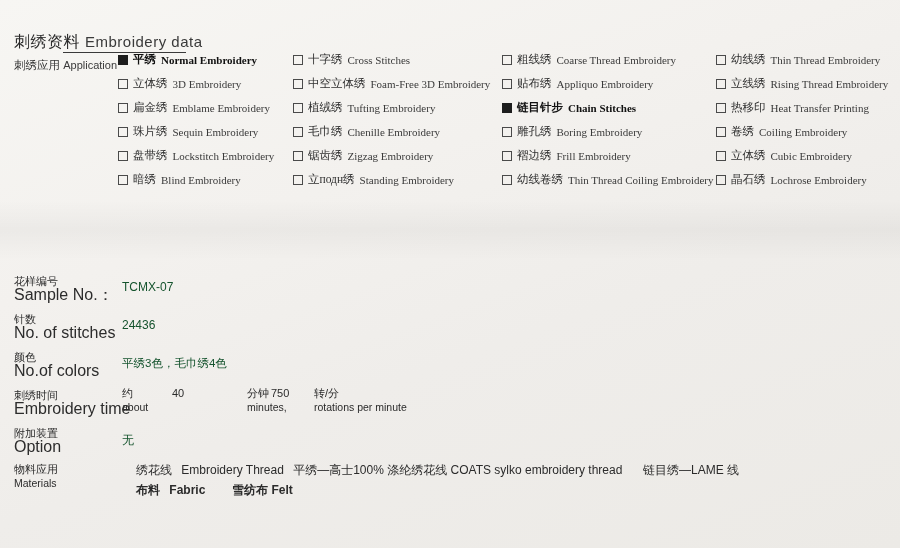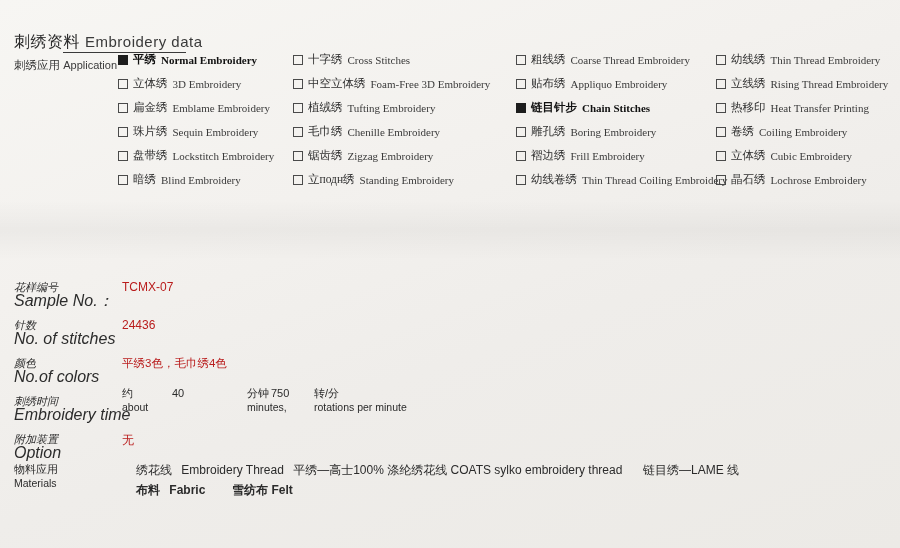--- a/index.html
+++ b/index.html
@@ -37,45 +37,45 @@
   .app-label{
     position:absolute;left:14px;top:58px;
     font-size:11.5px;white-space:nowrap;color:#333;
   }
 
   
   .cols{position:absolute;left:118px;top:48px;width:780px;}
   .col{position:absolute;top:0;}
   .col1{left:0;width:180px;}
   .col2{left:175px;width:205px;}
-  .col3{left:398px;width:210px;}
+  .col3{left:384px;width:210px;}
   .col4{left:598px;width:200px;}
 
   .opt{
     display:flex;align-items:center;height:24px;white-space:nowrap;
     font-size:11.5px;color:#2f2f2f;line-height:1;font-family:Liberation Serif, serif;
   }
   .box{
     width:8px;height:8px;border:1px solid #4a4a4a;background:transparent;
     display:inline-block;margin-right:5px;flex:none;
   }
   .box.checked{background:#1d1d1d;border-color:#1d1d1d;}
   .zh{font-size:11.5px;margin-right:5px;}
   .opt.checked .zh,.opt.checked .en{font-weight:bold;color:#111;}
   .en{font-size:11px;color:#3a3a3a;}
 
   
   .spec{position:absolute;left:14px;top:272px;width:880px;}
   .row{position:relative;height:38px;}
   .lbl{
-    position:absolute;left:0;top:8px;font-size:11px;line-height:14px;color:#2c2c2c;white-space:nowrap;font-style:italic;
+    position:absolute;left:0;top:2px;font-size:11px;line-height:14px;color:#2c2c2c;white-space:nowrap;
   }
   .lbl .l2{display:block;font-size:16px;}
   .val{
-    position:absolute;left:108px;top:8px;font-size:12px;color:#b91c1c;white-space:nowrap;
+    position:absolute;left:108px;top:8px;font-size:12px;color:#14532d;white-space:nowrap;
   }
   .val.small{font-size:11.5px;}
 
   
   .time-row .p{position:absolute;top:0;font-size:11px;line-height:14px;white-space:nowrap;}
   .time-row .p .l2{display:block;font-size:10.5px;}
   .p1{left:108px;top:6px;}
   .p2{left:158px;top:12px;font-size:12px;}
   .p3{left:190px;top:6px;margin-left:43px;}
   .p4{left:257px;top:12px;font-size:12px;}

